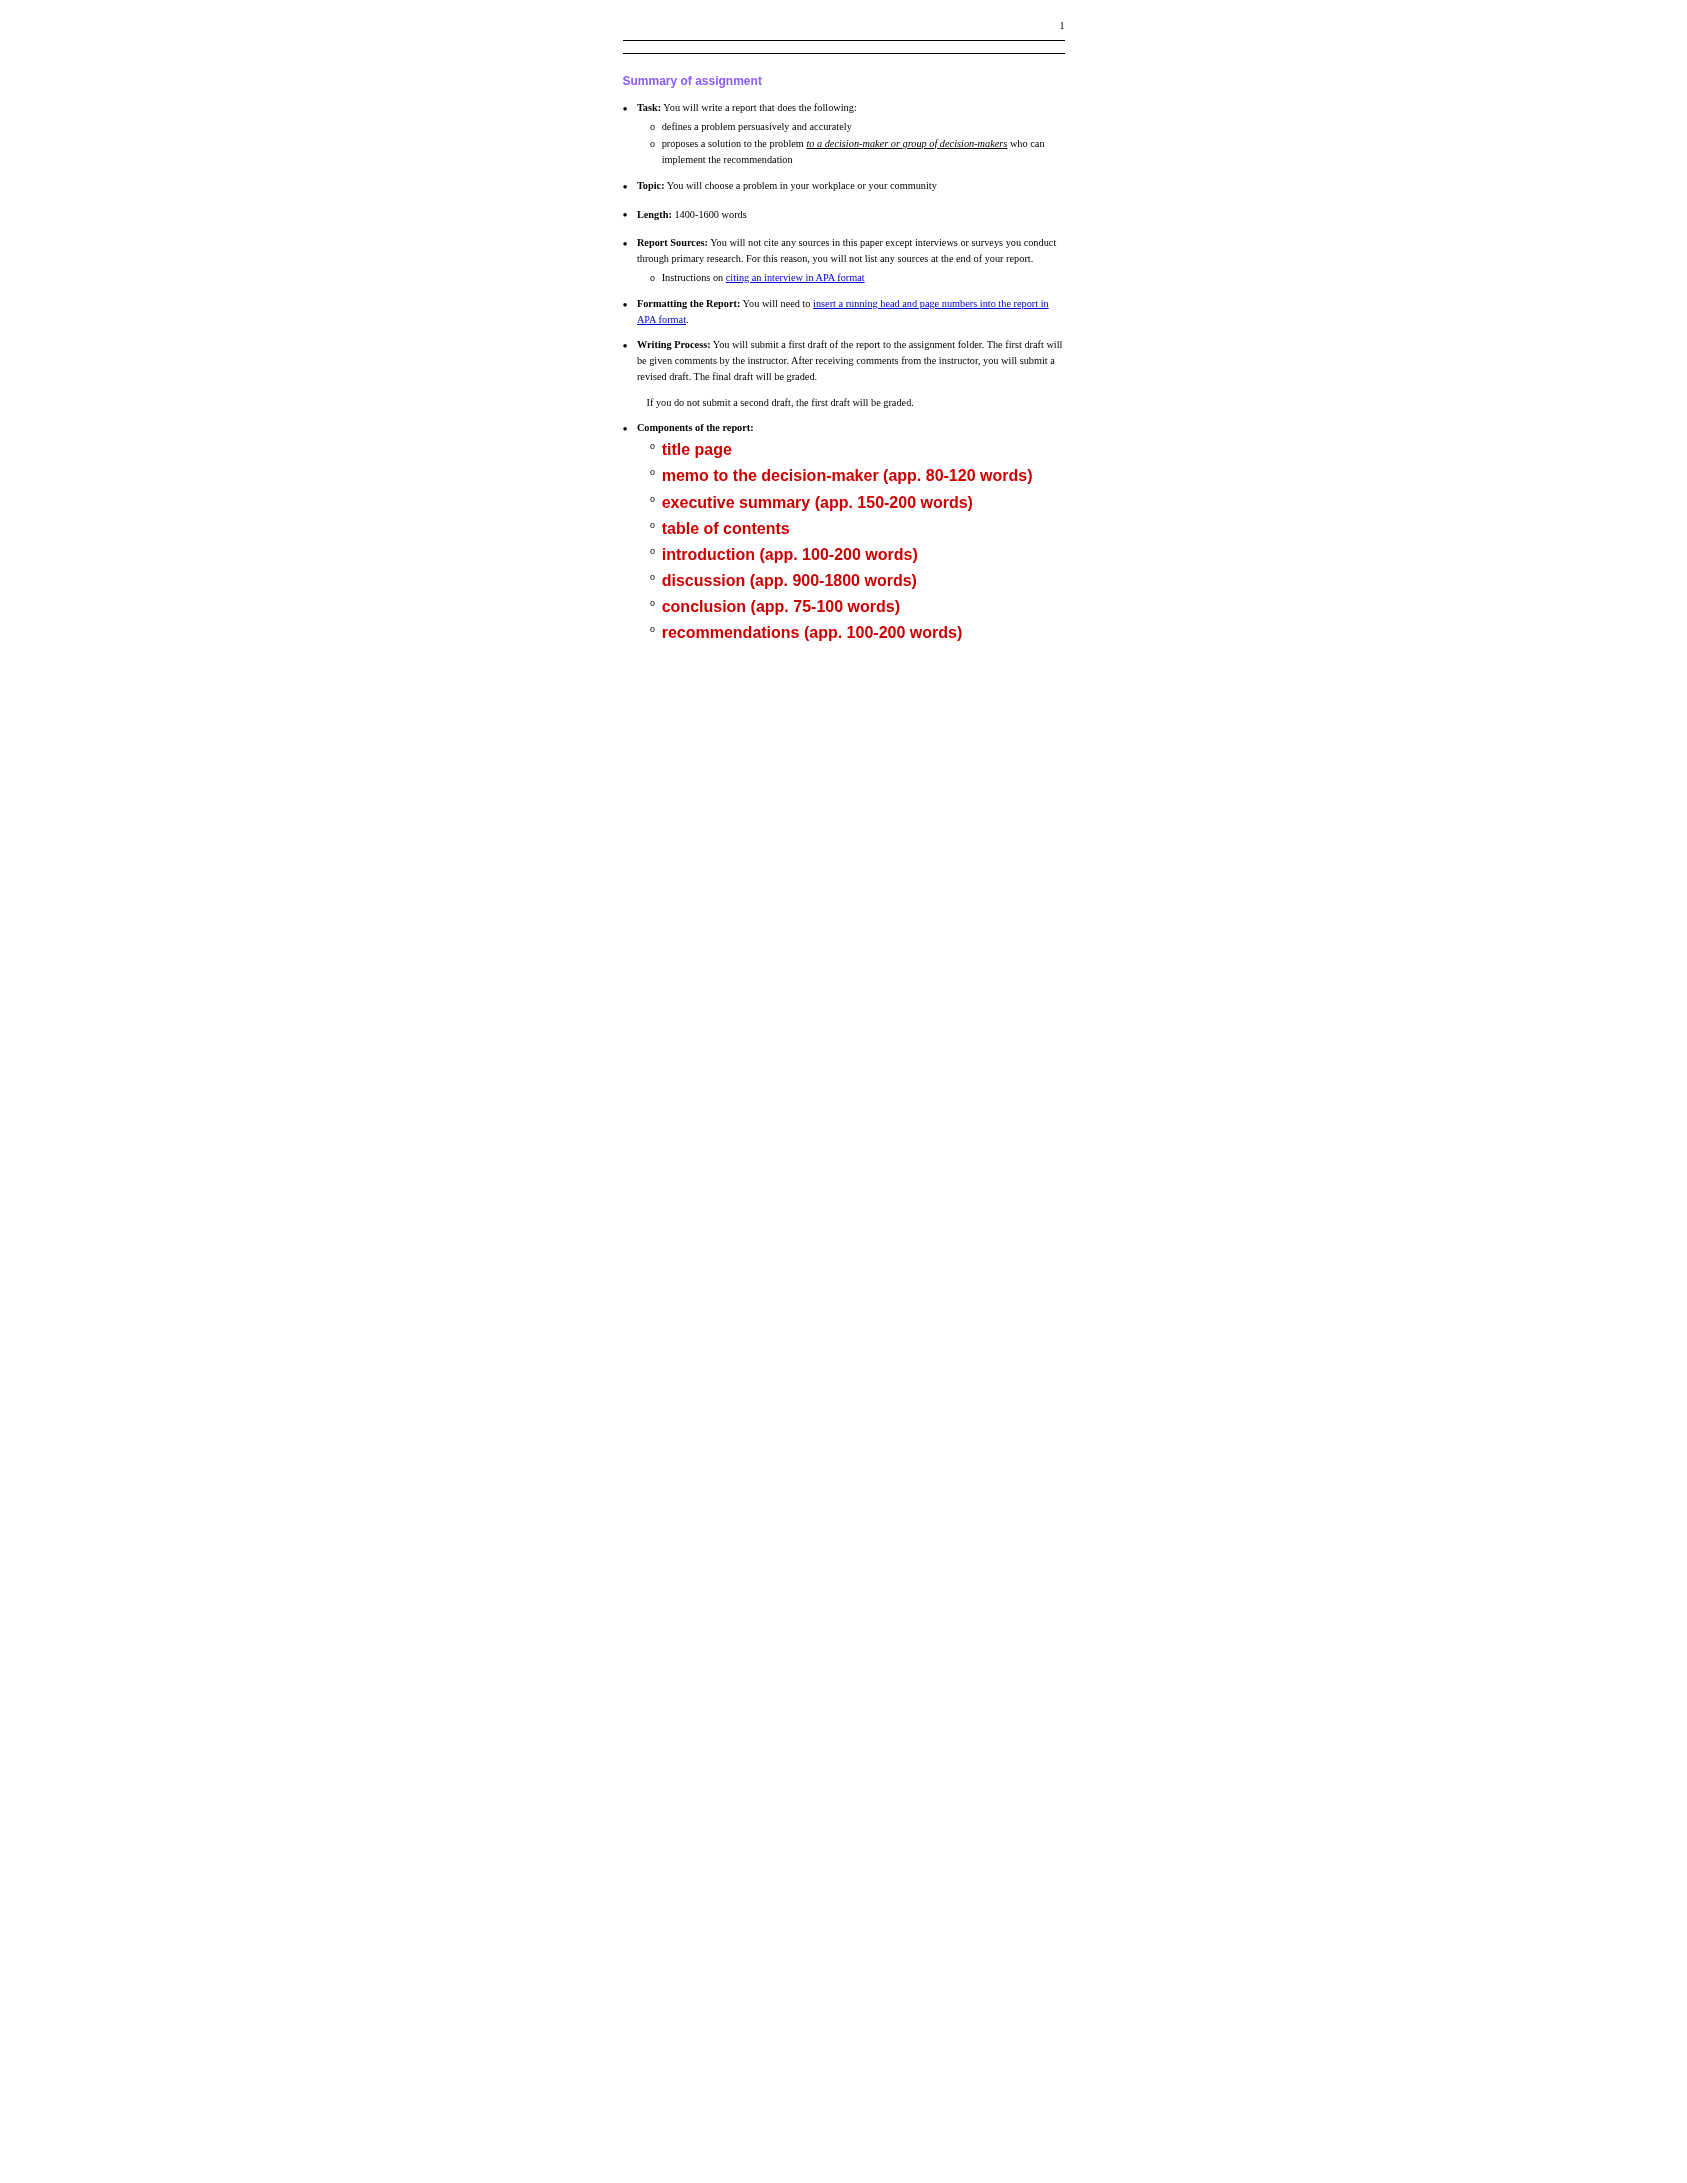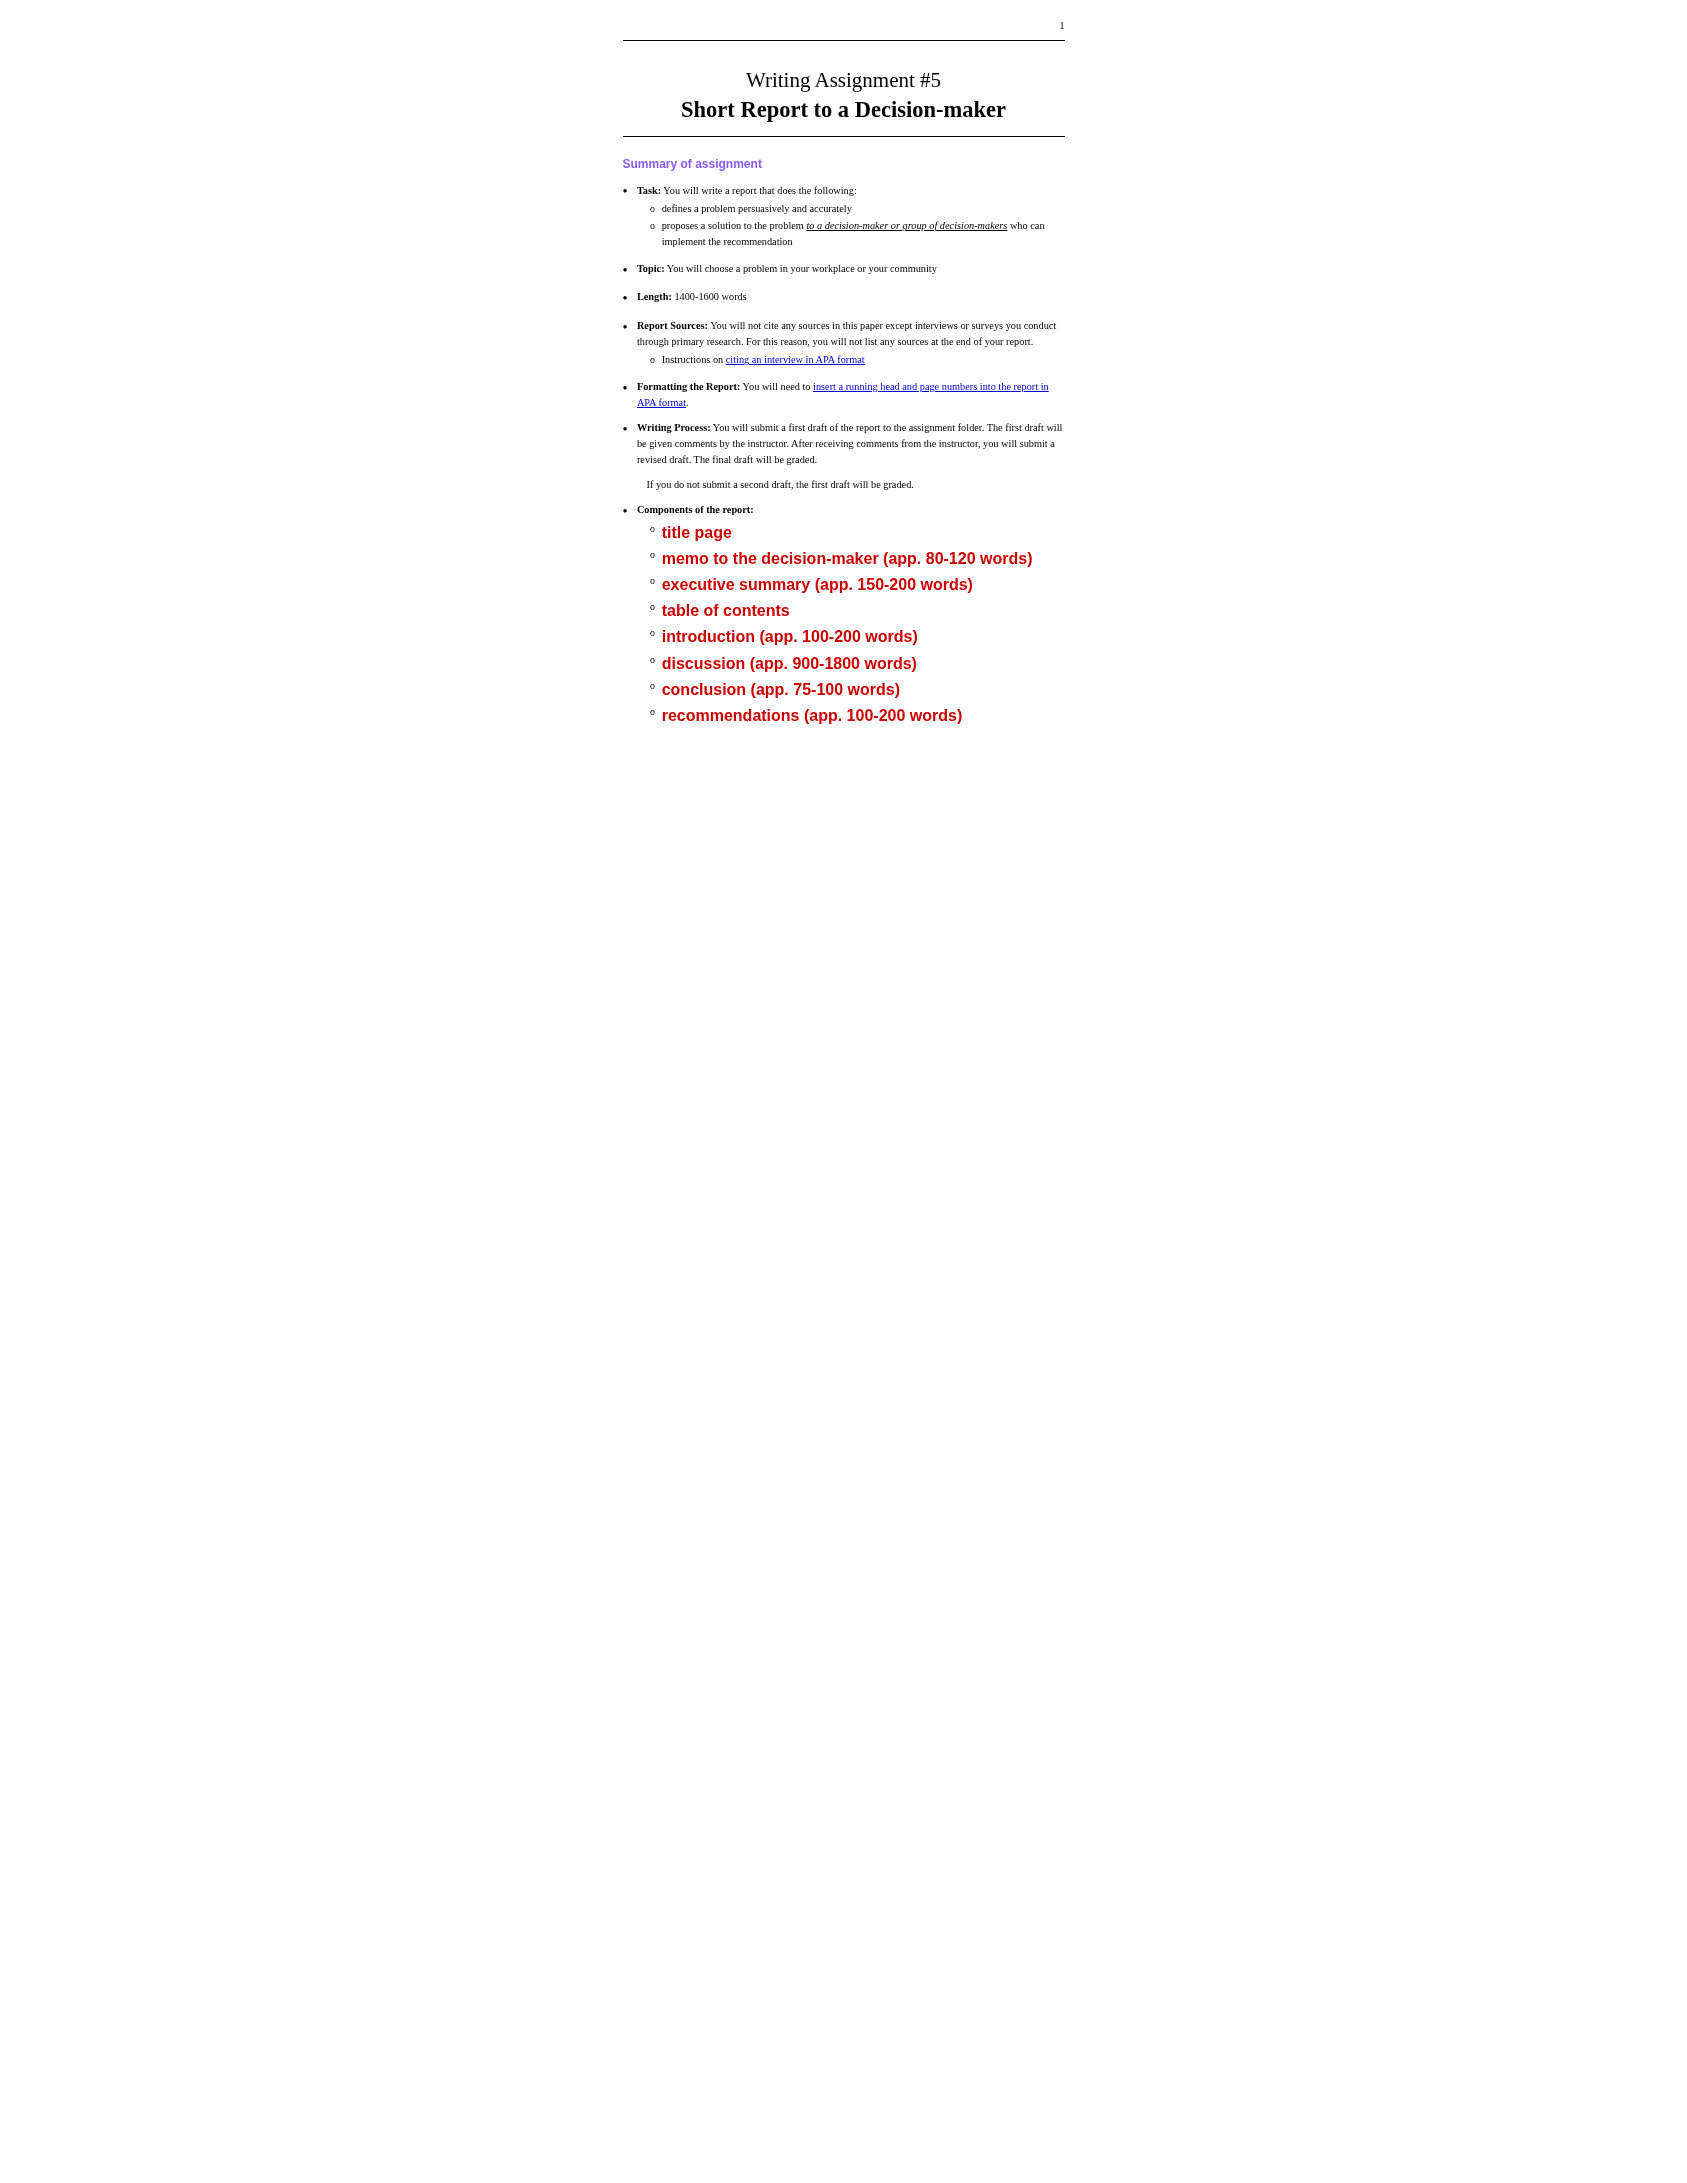--- a/index.html
+++ b/index.html
@@ -146,24 +146,20 @@
       line-height: 1.55;
     }
   </style>
 </head>
 <body>
 
 <div class="page">
   <hr class="top-rule">
   <div class="page-number">1</div>
 
-  <div class="title-section">
-    <div class="title-line1">Writing Assignment #5</div>
-    <div class="title-line2">Short Report to a Decision-maker</div>
-  </div>
 
   <hr class="title-rule">
 
   <div class="section-heading">Summary of assignment</div>
 
   <div class="content">
     <ul class="main-list">
 
       <li>
         <span class="bullet">•</span>

